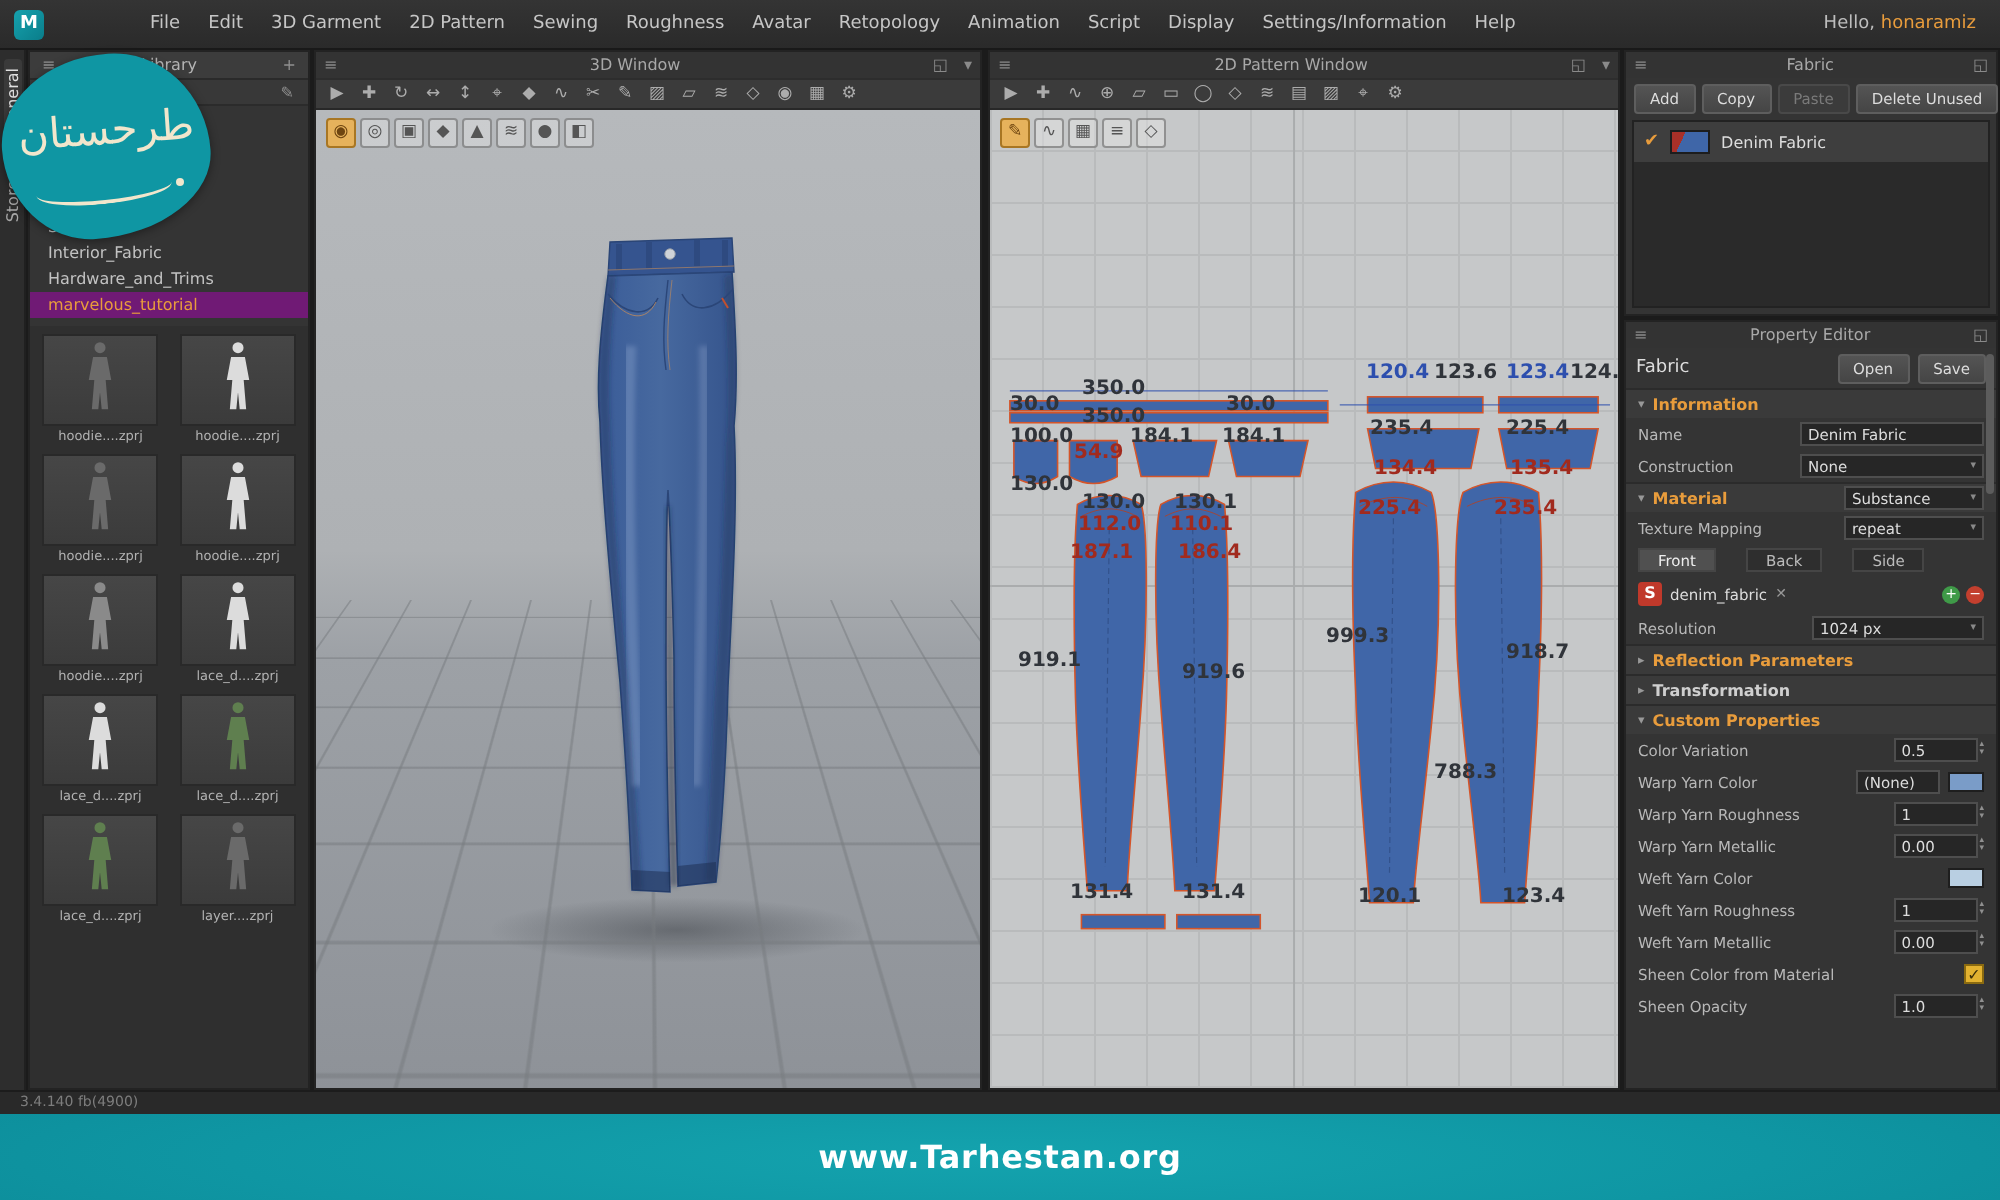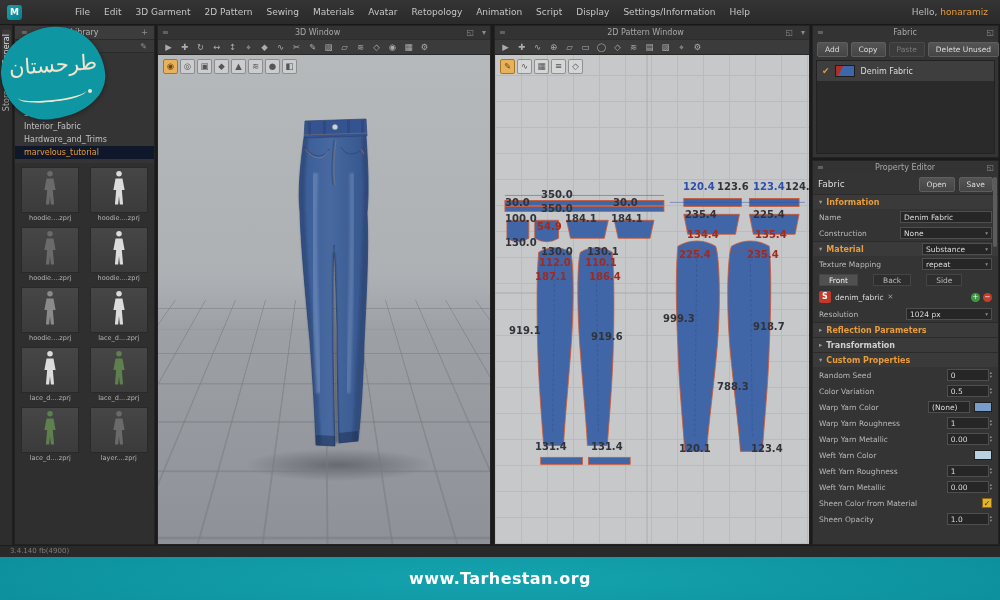--- a/index.html
+++ b/index.html
@@ -32,21 +32,21 @@
   .lib-header { height:14px; background:#3c3c3c; display:flex; align-items:center;
     font-size:8px; color:#b5b5b5; padding:0 4px; border-bottom:1px solid #2a2a2a; }
   .lib-title { flex:1; text-align:center; }
   .lib-hicon,.fav-icons { color:#8f8f8f; font-size:8px; padding:0 2px; }
   .fav-header { height:13px; display:flex; align-items:center; background:#383838;
     font-size:8px; color:#c2c2c2; padding:0 5px; border-bottom:1px solid #2b2b2b; }
   .fav-star { color:var(--accent,#e89c3c); font-size:8px; margin-right:3px; }
   .fav-icons { margin-left:auto; }
   .fav-list { padding:2px 0; }
   .fav-item { font-size:8px; color:#c2c2c2; padding:1px 9px; line-height:11px; white-space:nowrap; overflow:hidden; }
-  .fav-item.active { color:var(--accent,#e89c3c); background:#0f172a; }
+  .fav-item.active { color:var(--accent,#e89c3c); background:#701a75; }
   .thumb-grid { flex:1; background:#2f2f2f; margin-top:2px; padding:4px 3px;
     display:grid; grid-template-columns:1fr 1fr; gap:5px 4px; overflow:hidden; align-content:start; }
   .thumb { display:flex; flex-direction:column; align-items:center; }
   .timg { width:58px; height:46px; background:linear-gradient(#464646,#3b3b3b);
     border:1px solid #292929; display:flex; align-items:center; justify-content:center; }
   .thumb.active .timg { border-color:#d8a24a; background:linear-gradient(#4e4a40,#423e36); }
   .tlabel { font-size:6.5px; color:#b2b2b2; margin-top:1px; max-width:60px; overflow:hidden; white-space:nowrap; }
 
   
   .vp-header { height:13px; background:#333333; display:flex; align-items:center;
@@ -158,21 +158,21 @@
 
   <div class="menubar">
     <div class="app-logo">M</div>
     <div class="menus">
 
     <span class="menu-item">File</span>
         <span class="menu-item">Edit</span>
         <span class="menu-item">3D Garment</span>
         <span class="menu-item">2D Pattern</span>
         <span class="menu-item">Sewing</span>
-        <span class="menu-item">Materials</span>
+        <span class="menu-item">Roughness</span>
         <span class="menu-item">Avatar</span>
         <span class="menu-item">Retopology</span>
         <span class="menu-item">Animation</span>
         <span class="menu-item">Script</span>
         <span class="menu-item">Display</span>
         <span class="menu-item">Settings/Information</span>
         <span class="menu-item">Help</span>
       </div>
     <div class="greeting">
       <span>Hello,</span>
@@ -621,31 +621,20 @@
     <div class="sec plain">
       <span class="caret">▸</span>
       <span>Transformation</span>
     </div>
     <div class="sec">
       <span class="caret">▾</span>
       <span>Custom Properties</span>
     </div>
     <div>
 
-        <div class="prow">
-          <span class="plabel">Random Seed</span>
-          <span class="valbox">
-            <span>0</span>
-          </span>
-          <span class="spin">
-            <i>▴</i>
-            <i>▾</i>
-          </span>
-
-        </div>
 
         <div class="prow">
           <span class="plabel">Color Variation</span>
           <span class="valbox">
             <span>0.5</span>
           </span>
           <span class="spin">
             <i>▴</i>
             <i>▾</i>
           </span>

